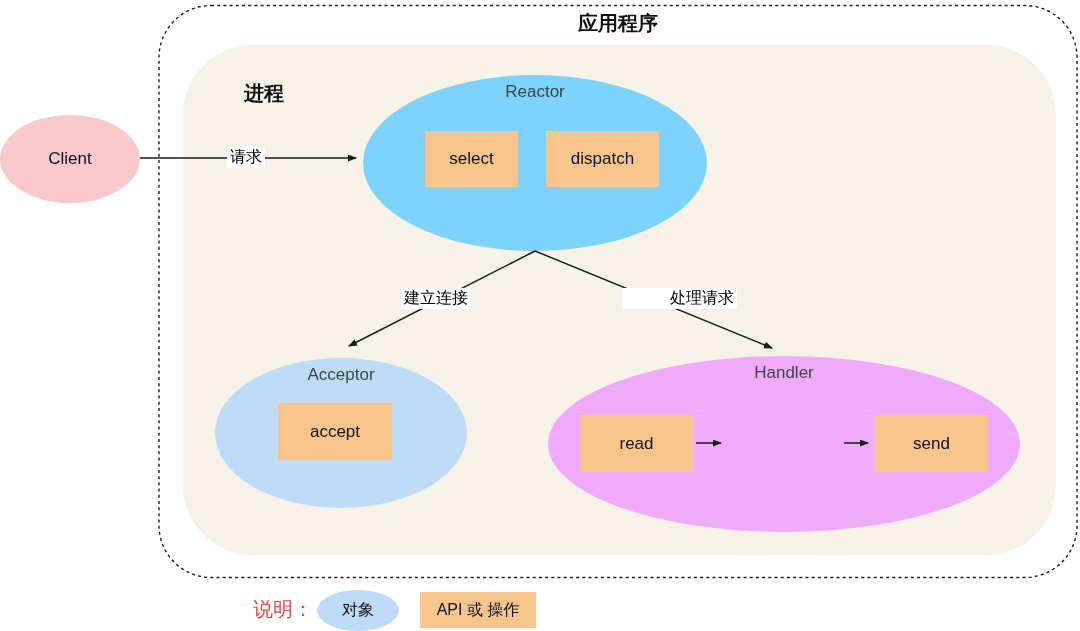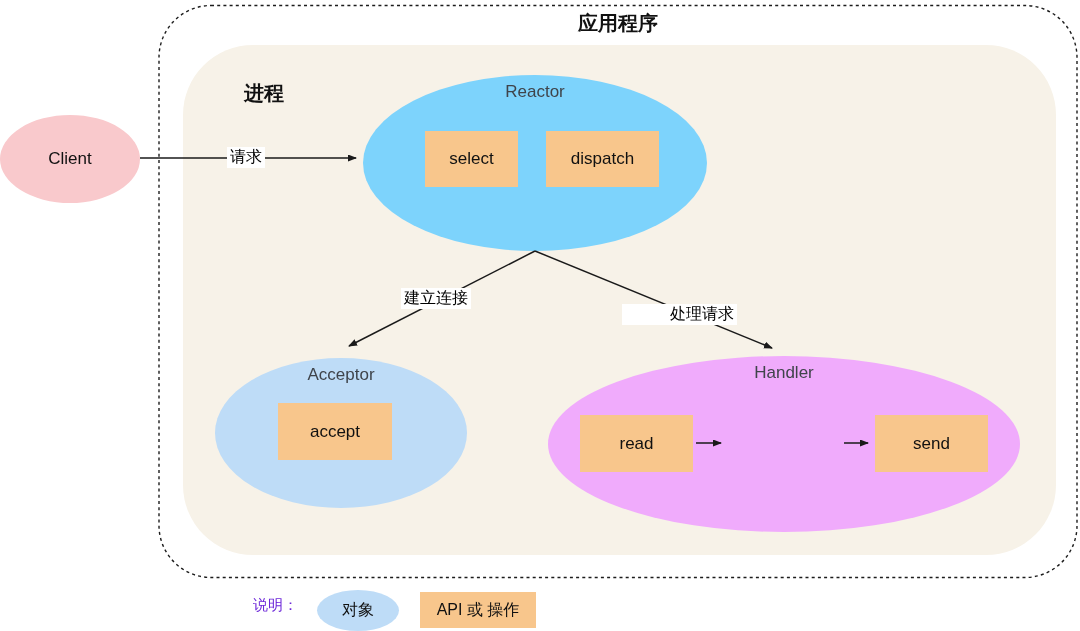--- a/index.html
+++ b/index.html
@@ -104,26 +104,26 @@
     position: absolute;
     background: #ffffff;
     padding: 0 3px;
     font-size: 16px;
     color: #000000;
     z-index: 6;
     white-space: nowrap;
   }
   .label-request  { left: 227px; top: 147px; }
   .label-connect  { left: 401px; top: 288px; }
-  .label-handle   { left: 622px; top: 304px; padding-left: 48px; }
+  .label-handle   { left: 622px; top: 288px; padding-left: 48px; }
   .legend-caption {
     position: absolute;
     left: 253px; top: 596px;
-    font-size: 15px;
-    color: #6d28d9;
+    font-size: 20px;
+    color: #ef4444;
     z-index: 2;
     text-align: right;
   }
   .legend-ellipse {
     position: absolute;
     left: 317px; top: 590px;
     width: 82px; height: 41px;
     background: #bedcf7;
     border-radius: 50%;
     display: flex;

